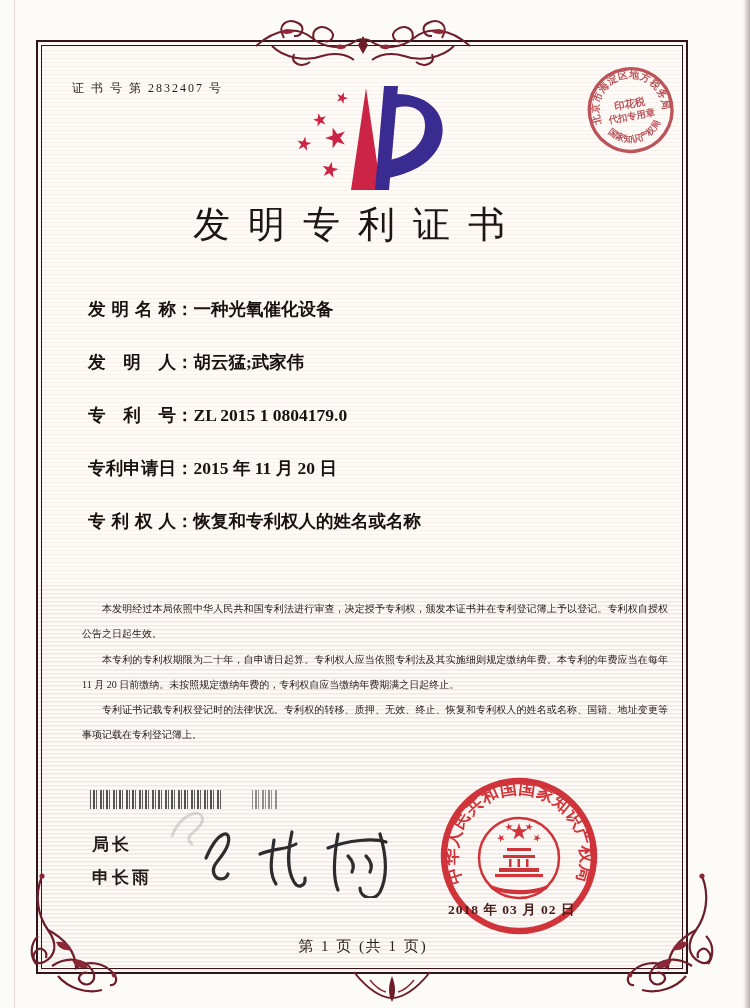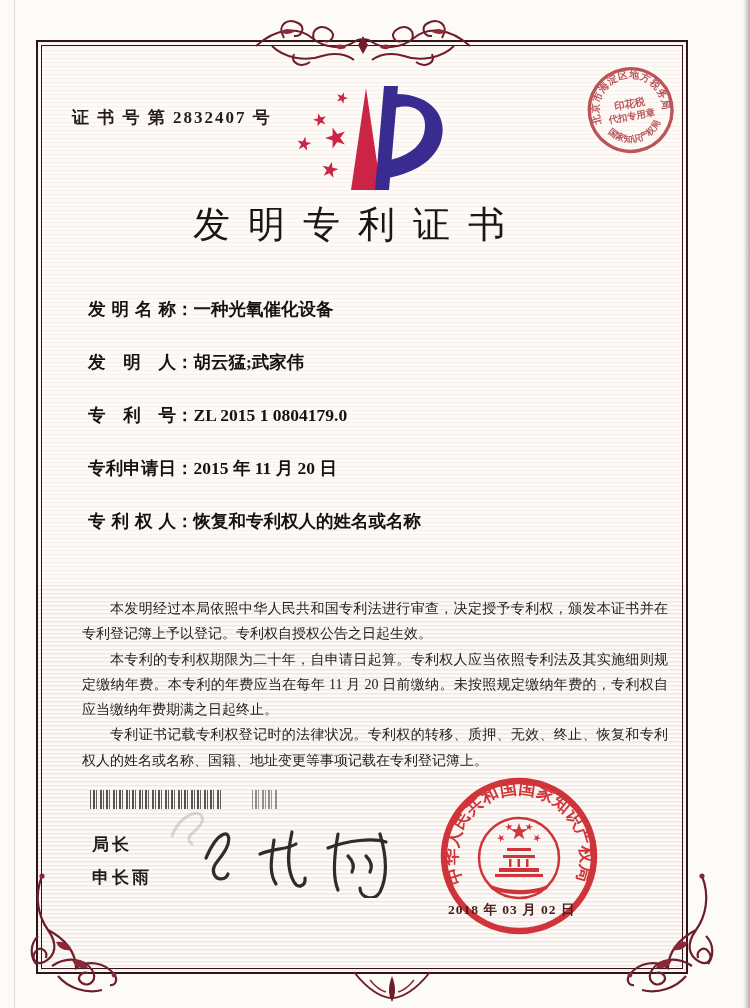--- a/index.html
+++ b/index.html
@@ -7,28 +7,28 @@
         font-family:"Liberation Serif","DejaVu Serif",serif;color:#201a18;}
   .photo-left-edge{position:absolute;left:14px;top:0;width:1px;height:100%;background:rgba(120,100,95,.22);}
   .photo-right-shadow{position:absolute;right:0;top:0;width:7px;height:100%;
         background:linear-gradient(90deg,rgba(255,255,255,0),rgba(70,50,50,.38));}
   .texture{position:absolute;left:38px;top:42px;width:650px;height:930px;
         background:repeating-linear-gradient(180deg,rgba(205,147,137,.10) 0 1px,rgba(255,255,255,0) 1px 4px);}
   .texture-low{position:absolute;left:38px;top:585px;width:650px;height:388px;
         background:repeating-linear-gradient(180deg,rgba(199,130,120,.17) 0 1px,rgba(255,255,255,0) 1px 4px);}
   .frame{position:absolute;left:36px;top:40px;width:652px;height:934px;border:2.5px solid #31151b;box-sizing:border-box;}
   .frame-inner{position:absolute;inset:3px;border:1.5px solid #31151b;}
-  .cert-no{position:absolute;left:72px;top:106px;font-size:17px;font-weight:700;letter-spacing:2px;color:#241c1a;}
+  .cert-no{position:absolute;left:72px;top:80px;font-size:12px;font-weight:400;letter-spacing:2px;color:#241c1a;}
   .title{position:absolute;left:104px;top:200px;width:490px;text-align:center;
          font-size:37px;font-weight:400;letter-spacing:18px;text-indent:18px;color:#1c1715;}
   .field-row{position:absolute;left:88px;font-size:17.5px;font-weight:700;white-space:nowrap;color:#17120f;}
   .field-label{display:inline-block;width:88px;text-align:justify;text-align-last:justify;}
   .field-value{margin-left:0;}
   .row-0{top:297px}.row-1{top:350px}.row-2{top:403px}.row-3{top:456px}.row-4{top:509px}.row-5{top:562px}
-  .paragraphs{position:absolute;left:82px;top:596px;width:586px;font-size:14px;line-height:25.3px;
+  .paragraphs{position:absolute;left:82px;top:596px;width:586px;font-size:10px;line-height:25.3px;
         text-align:justify;color:#262020;}
   .paragraphs p{margin:0;text-indent:2em;}
   .barcode{position:absolute;left:90px;top:790px;width:132px;height:19px;opacity:.78;
         background:repeating-linear-gradient(90deg,#333 0 1px,transparent 1px 3px,#222 3px 5px,transparent 5px 6px,
         #3c3c3c 6px 7px,transparent 7px 10px,#2a2a2a 10px 12px,transparent 12px 13px);}
   .barcode-2{left:252px;width:26px;opacity:.5;}
   .signer-title{position:absolute;left:92px;top:833px;font-size:17px;font-weight:600;letter-spacing:3px;}
   .signer-name{position:absolute;left:92px;top:866px;font-size:17px;font-weight:600;letter-spacing:3px;}
   .sig-svg{position:absolute;left:188px;top:810px;}
   .ghost-svg{position:absolute;left:160px;top:800px;opacity:.30;}
@@ -216,15 +216,16 @@
         <rect x="80.5" y="85" width="2.5" height="8"></rect>
         <rect x="89" y="85" width="2.5" height="8"></rect>
         <rect x="62" y="94" width="40" height="4"></rect>
         <rect x="58" y="100" width="48" height="3"></rect>
         <path d="M52,110 C66,118 98,118 112,110 L110,115 C96,122 68,122 54,115 Z"></path>
       </g>
     </g>
   </svg>
   <div class="seal-date">2018 年 03 月 02 日</div>
 
+  <div class="footer">第 1 页 (共 1 页)</div>
 
   <div class="photo-right-shadow"></div>
 </div>
 
 </body></html>

